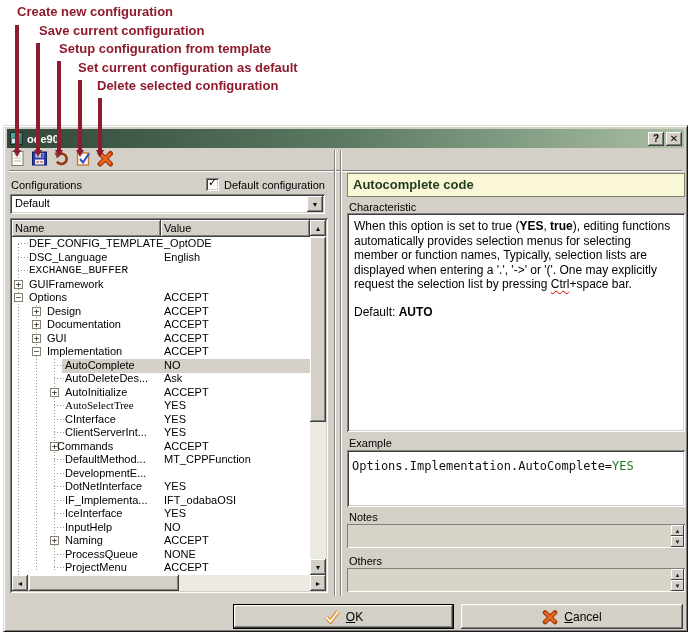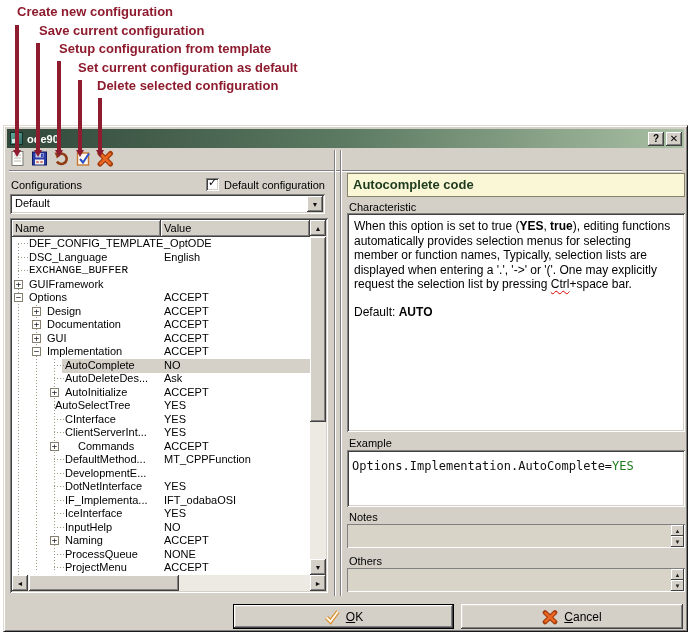--- a/index.html
+++ b/index.html
@@ -280,36 +280,36 @@
               <span class="tree-name" style="left: 53px;">AutoDeleteDes...</span>
               <span class="tree-value">Ask</span>
             </div>
             <div class="tree-row" style="top: 148.5px;">
               <span class="expand-box" style="left: 38px;">+</span>
               <span class="tree-name" style="left: 53px;">AutoInitialize</span>
               <span class="tree-value">ACCEPT</span>
             </div>
             <div class="tree-row" style="top: 162px;">
               <span class="tree-stub" style="left: 42px;"></span>
-              <span class="tree-name" style="left: 43px;">AutoSelectTree</span>
+              <span class="tree-name" style="left: 53px; font-family: Liberation Serif, serif;">AutoSelectTree</span>
               <span class="tree-value">YES</span>
             </div>
             <div class="tree-row" style="top: 175.5px;">
               <span class="tree-stub" style="left: 42px;"></span>
               <span class="tree-name" style="left: 53px;">CInterface</span>
               <span class="tree-value">YES</span>
             </div>
             <div class="tree-row" style="top: 189px;">
               <span class="tree-stub" style="left: 42px;"></span>
               <span class="tree-name" style="left: 53px;">ClientServerInt...</span>
               <span class="tree-value">YES</span>
             </div>
             <div class="tree-row" style="top: 202.5px;">
               <span class="expand-box" style="left: 38px;">+</span>
-              <span class="tree-name" style="left: 66px;">Commands</span>
+              <span class="tree-name" style="left: 45px;">Commands</span>
               <span class="tree-value">ACCEPT</span>
             </div>
             <div class="tree-row" style="top: 216px;">
               <span class="tree-stub" style="left: 42px;"></span>
               <span class="tree-name" style="left: 53px;">DefaultMethod...</span>
               <span class="tree-value">MT_CPPFunction</span>
             </div>
             <div class="tree-row" style="top: 229.5px;">
               <span class="tree-stub" style="left: 42px;"></span>
               <span class="tree-name" style="left: 53px; text-align: right;">DevelopmentE...</span>

